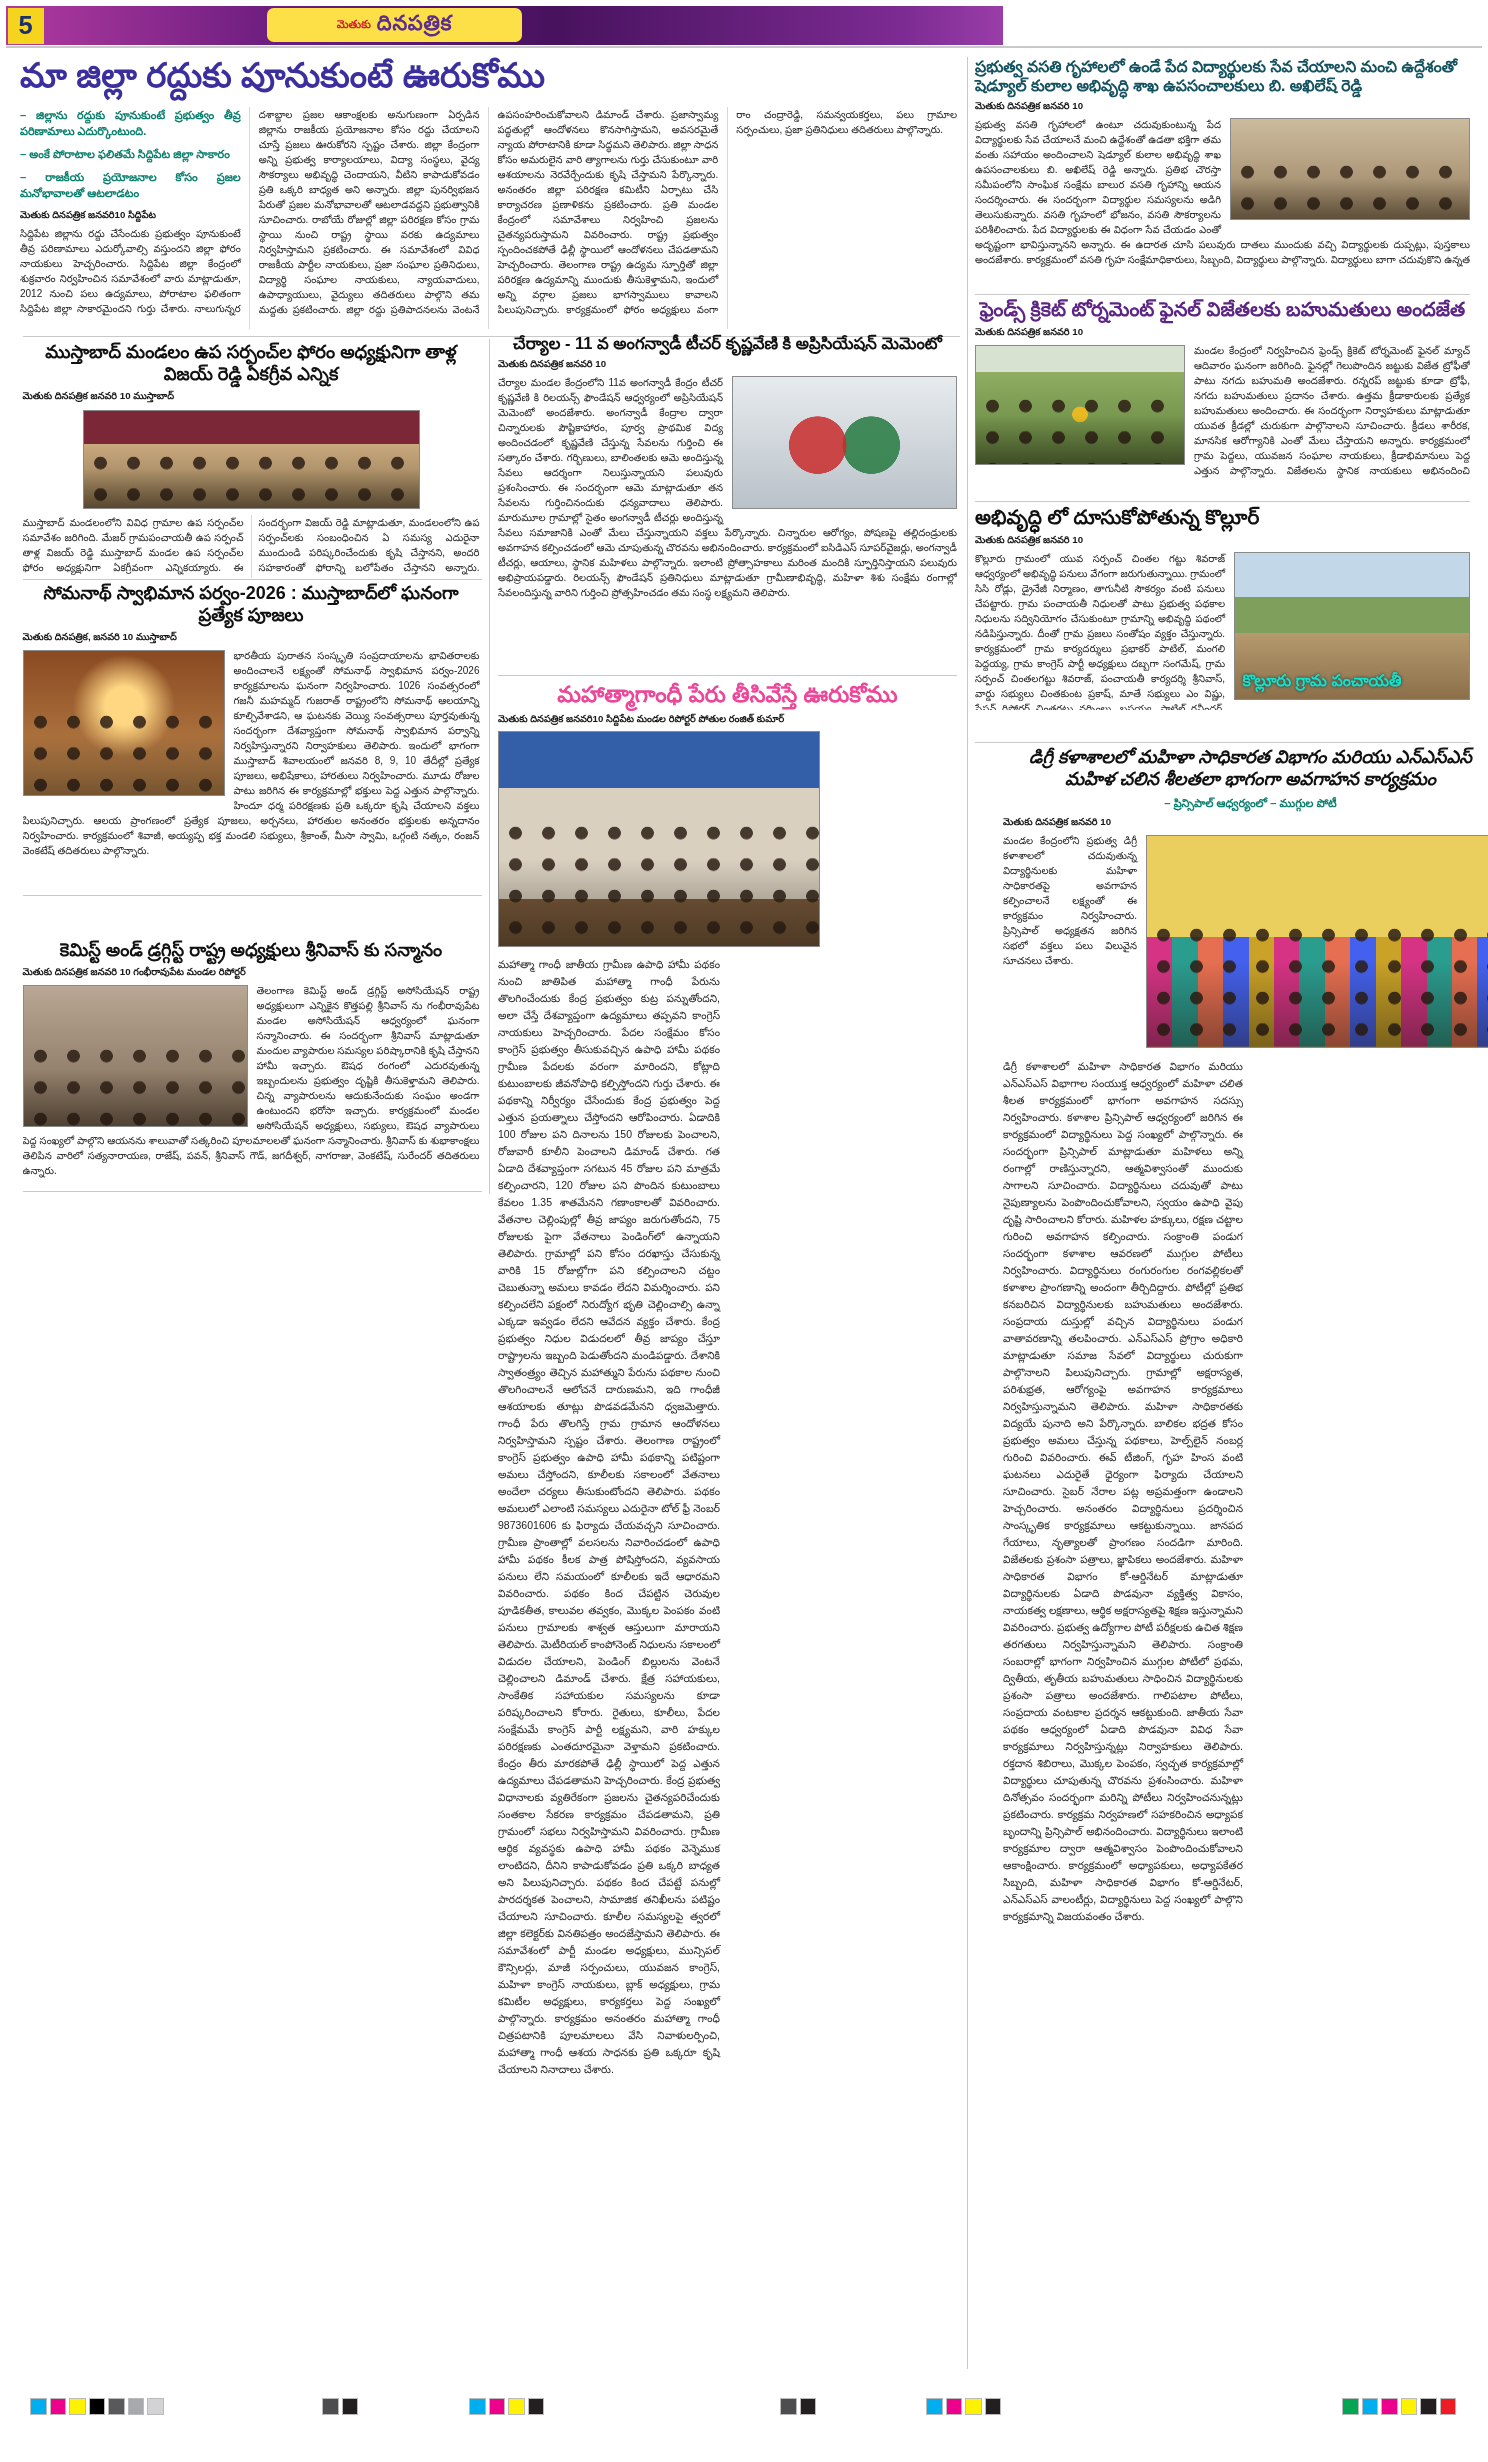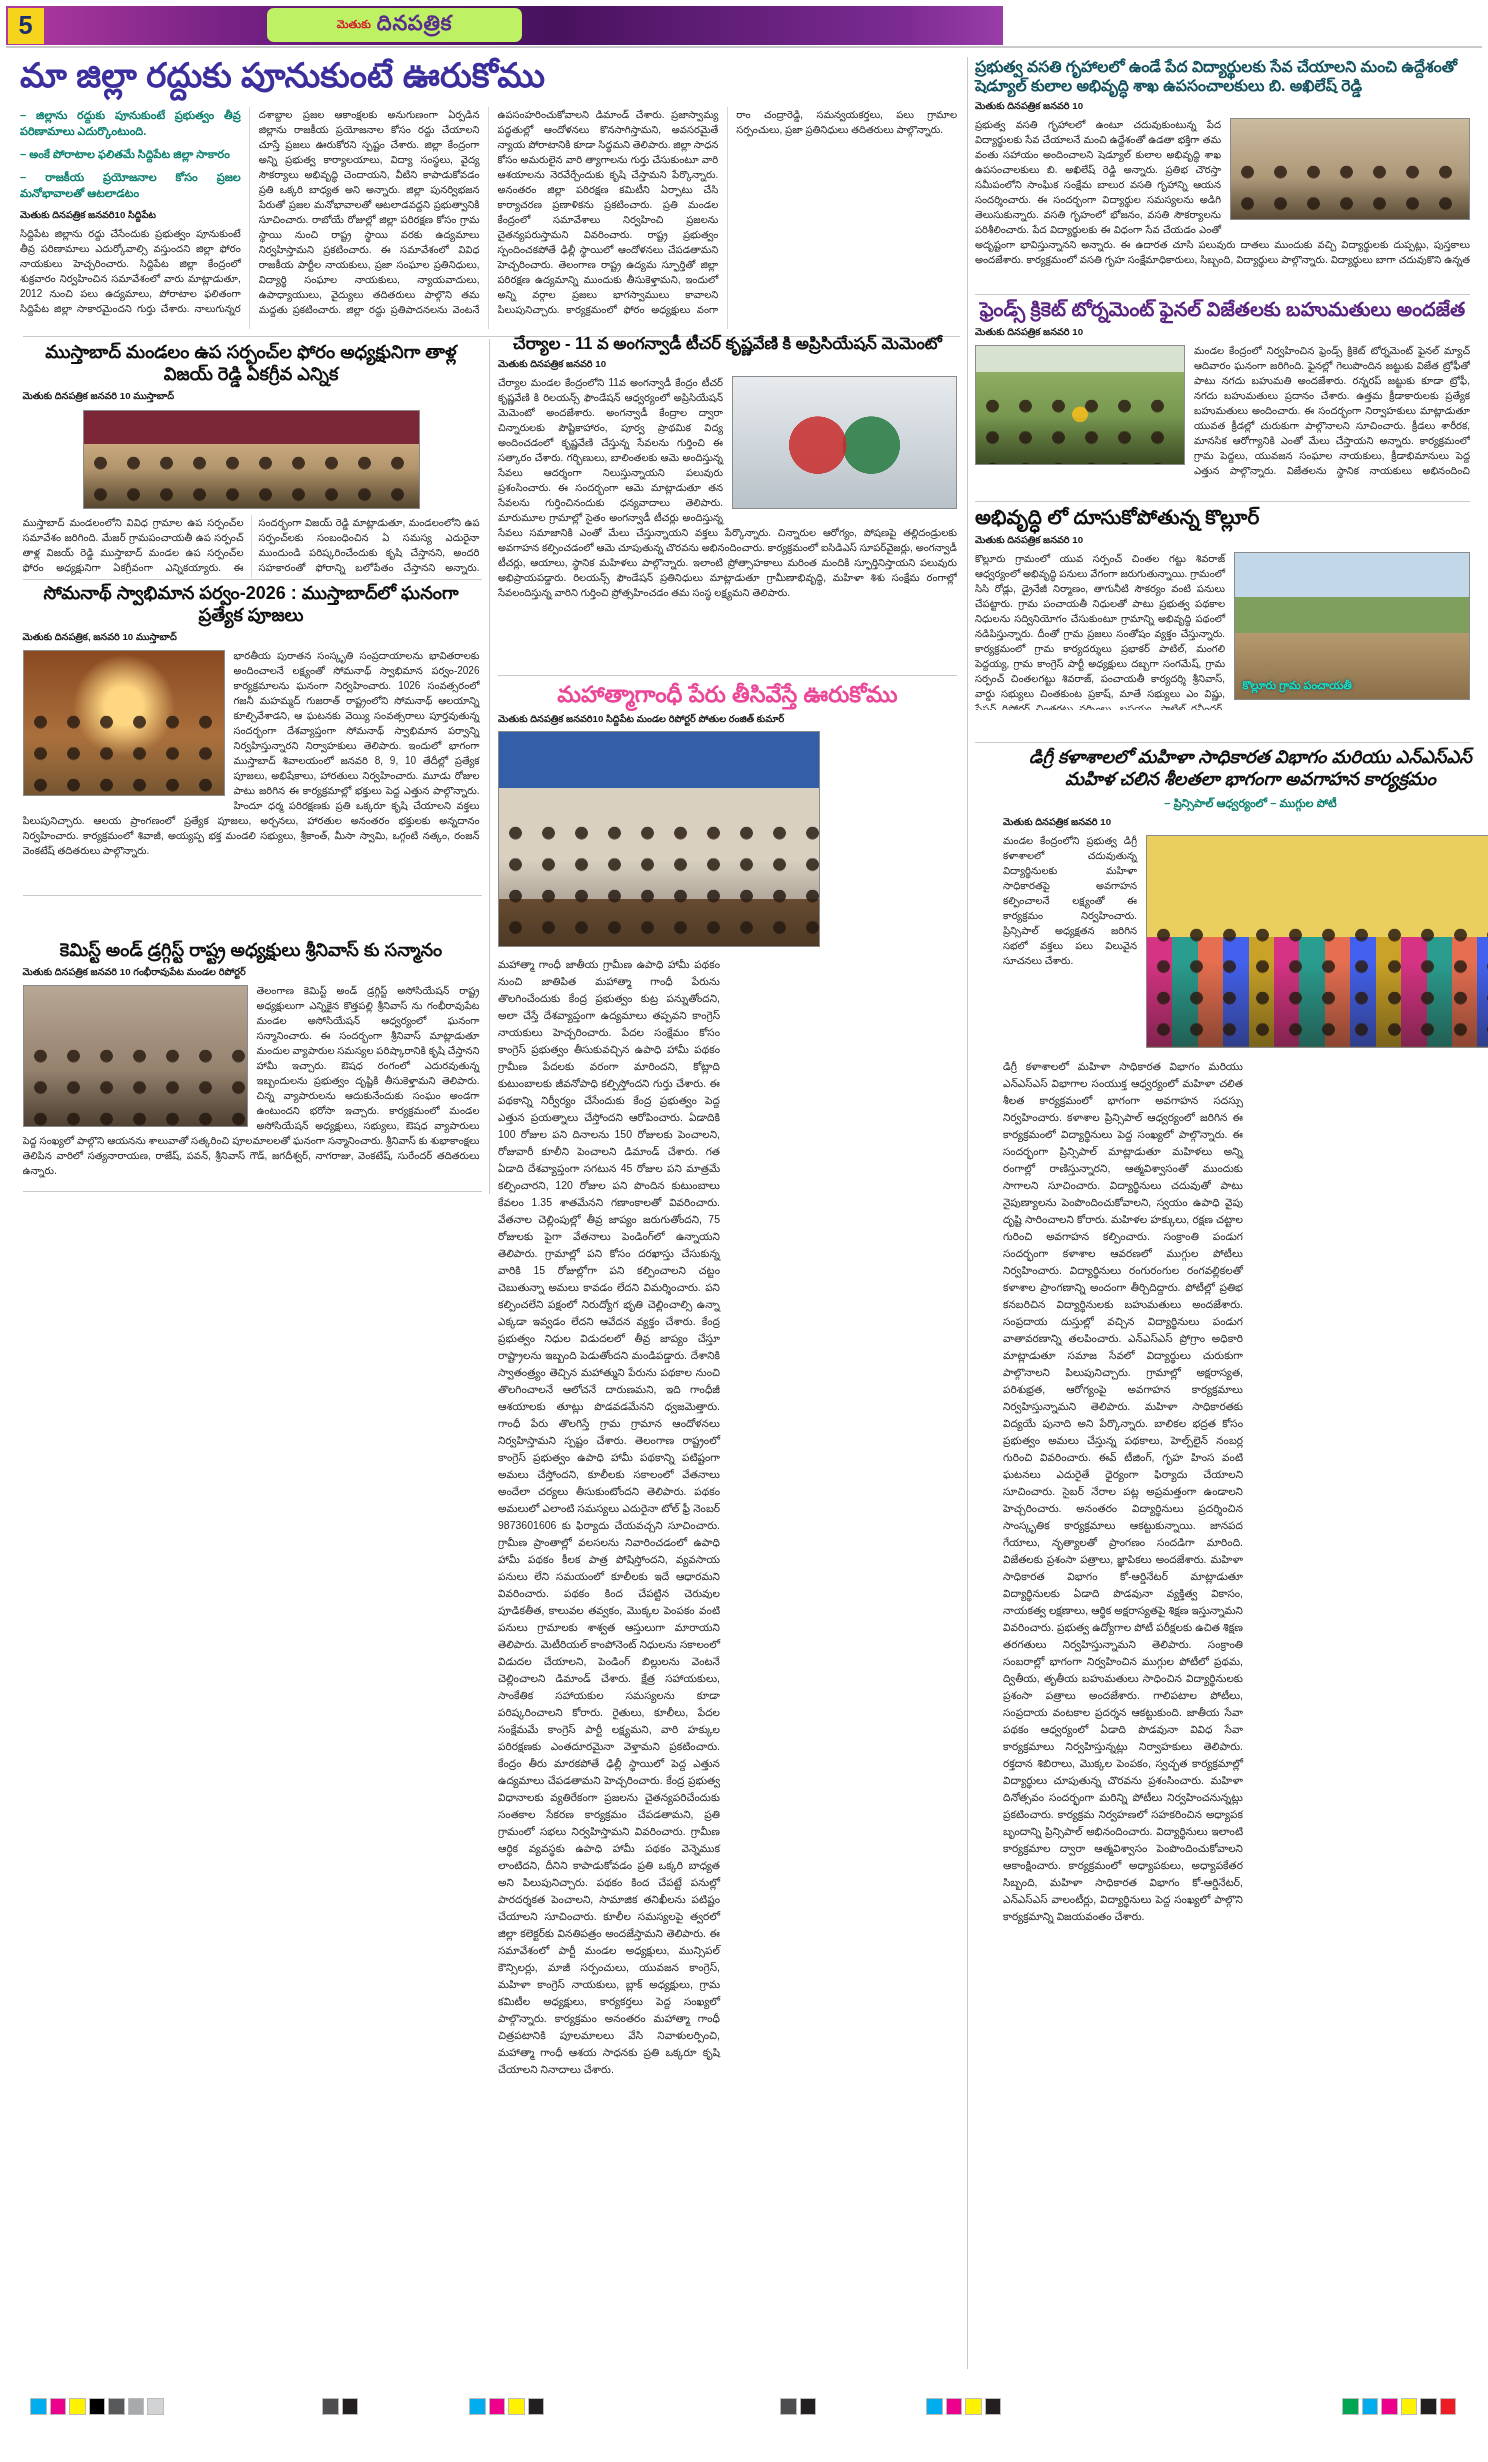--- a/index.html
+++ b/index.html
@@ -8,21 +8,21 @@
   .abs{position:absolute;}
 
   
   .header-bar{position:absolute;left:6px;top:6px;width:1476px;height:39px;}
   .bar-purple{position:absolute;left:0;top:0;width:997px;height:39px;
       background:linear-gradient(90deg,#b03aa0,#6a1c7e 28%,#48125e 55%,#7c2b92 90%,#9a3da8);}
   .bar-right{position:absolute;left:997px;top:0;width:479px;height:39px;background:#fff;
       display:flex;align-items:center;}
   .page-num{position:absolute;left:1.5px;top:1.5px;width:36px;height:36px;background:#f6d31c;
       display:flex;align-items:center;justify-content:center;font-size:25.5px;font-weight:bold;color:#1b2f6e;}
-  .masthead-box{position:absolute;left:261px;top:2.2px;width:255px;height:34px;background:#bef264;
+  .masthead-box{position:absolute;left:261px;top:2.2px;width:255px;height:34px;background:#fde047;
       border-radius:6.7px;display:flex;align-items:center;justify-content:center;gap:6px;}
   .masthead-w1{color:#d01f2f;font-weight:bold;font-size:11.2px;}
   .masthead-w2{color:#5b2d8e;font-weight:bold;font-size:21px;letter-spacing:0.7px;}
   .date-text{font-family:"Liberation Serif","DejaVu Serif",serif;font-weight:bold;font-size:25.5px;
       letter-spacing:2.2px;color:#101010;margin-left:90px;}
   .header-rule{position:absolute;left:6px;top:46px;width:1476px;height:1.5px;background:#c9c9c9;}
 
   
   .headline{font-weight:bold;line-height:1.22;}
   .hl-main{font-size:34px;color:#3b2f9d;}
@@ -50,21 +50,21 @@
   .ph-cricket{background:radial-gradient(circle at 50% 58%, #e8b923 0 7.5px, rgba(0,0,0,0) 8.2px),
       linear-gradient(#d7e2d0 0 22%,#8fae62 22%,#5f7f3c);}
   .ph-kolluru{background:linear-gradient(#c2d8e8 0 30%,#7fa05c 30% 55%,#b69a6e 55%,#8a6f4a);}
   .ph-somnath{background:radial-gradient(circle at 50% 38%, #ffd783 0 14%, rgba(255,215,131,0) 38%),
       linear-gradient(#8a4a22,#c08a4e);}
   .ph-gandhi{background:linear-gradient(#335fa8 0 26%,#d9d0c0 26% 78%,#7a5a3a 78%);}
   .ph-degree{background-color:#eace5e;
       background-image:repeating-linear-gradient(90deg,#d63384 0 25.5px,#2a9d8f 25.5px 51px,#e76f51 51px 76px,#4361ee 76px 102px,#c9a227 102px 127px);
       background-size:100% 52%;background-position:bottom;background-repeat:no-repeat;}
   .ph-chemist{background:linear-gradient(#b8a794,#7e6a55);}
-  .photo-caption{position:absolute;left:7.5px;bottom:6px;color:#19e0c9;font-weight:bold;font-size:11px;
+  .photo-caption{position:absolute;left:7.5px;bottom:6px;color:#19e0c9;font-weight:bold;font-size:16px;
       text-shadow:0 0 3px #00333d;}
   .fl{float:left;margin:1.5px 9px 4.5px 0;}
   .fr{float:right;margin:1.5px 0 4.5px 9px;}
   .ph-center{display:block;margin:6px auto;}
 
   
   .sep-h{position:absolute;height:0.7px;background:#c9c9c9;}
   .sep-v{position:absolute;width:0.7px;background:#c9c9c9;}
 
   

